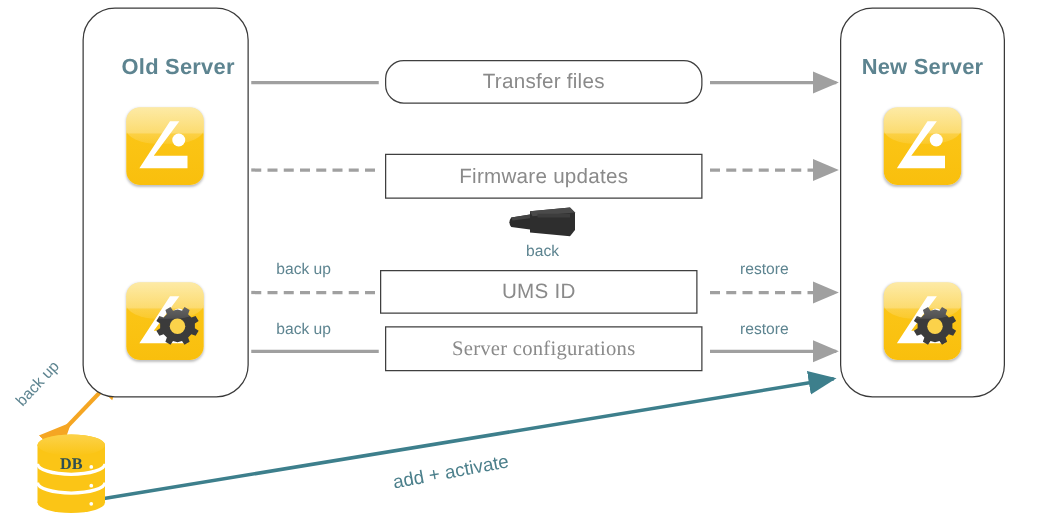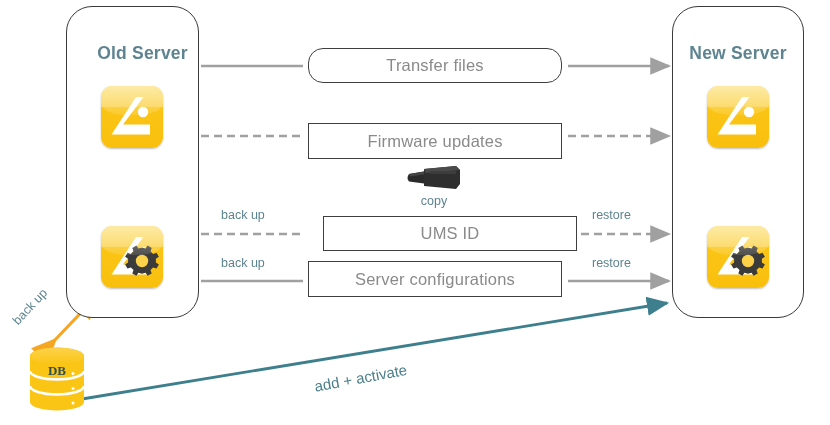--- a/index.html
+++ b/index.html
@@ -204,34 +204,34 @@
         <circle cx="41" cy="35" r="6.2" fill="#fbd24a"></circle>
       </g>
     </svg>
     <div class="gloss"></div>
   </div>
 
   <div class="midbox" style="left:308px; top:48px; width:254px; height:35px;border-radius:15px;">Transfer files</div>
 
   <div class="midbox" style="left:308px; top:123px; width:254px; height:36px;">Firmware updates</div>
 
-  <div class="midbox" style="left:323px; top:216px; width:254px; height:35px;">UMS ID</div>
-
-  <div class="midbox" style="left:308px; top:261px; width:254px; height:36px;">Server configurations</div>
+  <div class="midbox" style="left:304px; top:216px; width:254px; height:35px;">UMS ID</div>
+
+  <div class="midbox" style="left:308px; top:261px; width:254px; height:36px;font-family:Liberation Serif, serif;">Server configurations</div>
 
   <div id="usb">
     <svg width="56" height="26" viewBox="0 0 56 26">
       <path d="M18 4 L50 1 L54 5 L54 19 L50 24 L18 21 Z" fill="#2e2e2e"></path>
       <path d="M18 4 L50 1 L54 5 L20 8 Z" fill="#4a4a4a"></path>
       <path d="M3 9 L18 6.5 L18 18.5 L3 16.5 Q0 13 3 9 Z" fill="#2b2b2b"></path>
       <path d="M3 9 L18 6.5 L18 9.5 L4 11.4 Z" fill="#444"></path>
       <rect x="24" y="6" width="26" height="3" fill="#3d3d3d"></rect>
     </svg>
   </div>
-  <div id="usb-label" class="lbl">copy</div>
+  <div id="usb-label" class="lbl">back</div>
 
   <div class="lbl" style="left:221px; top:208px;">back up</div>
   <div class="lbl" style="left:592px; top:208px;">restore</div>
 
   <div class="lbl" style="left:221px; top:256px;">back up</div>
   <div class="lbl" style="left:592px; top:256px;">restore</div>
 
   <div id="db-wrap">
     <svg width="58" height="64" viewBox="0 0 58 64">
       <ellipse cx="29" cy="9" rx="27" ry="8.4" fill="#fbc516"></ellipse>

